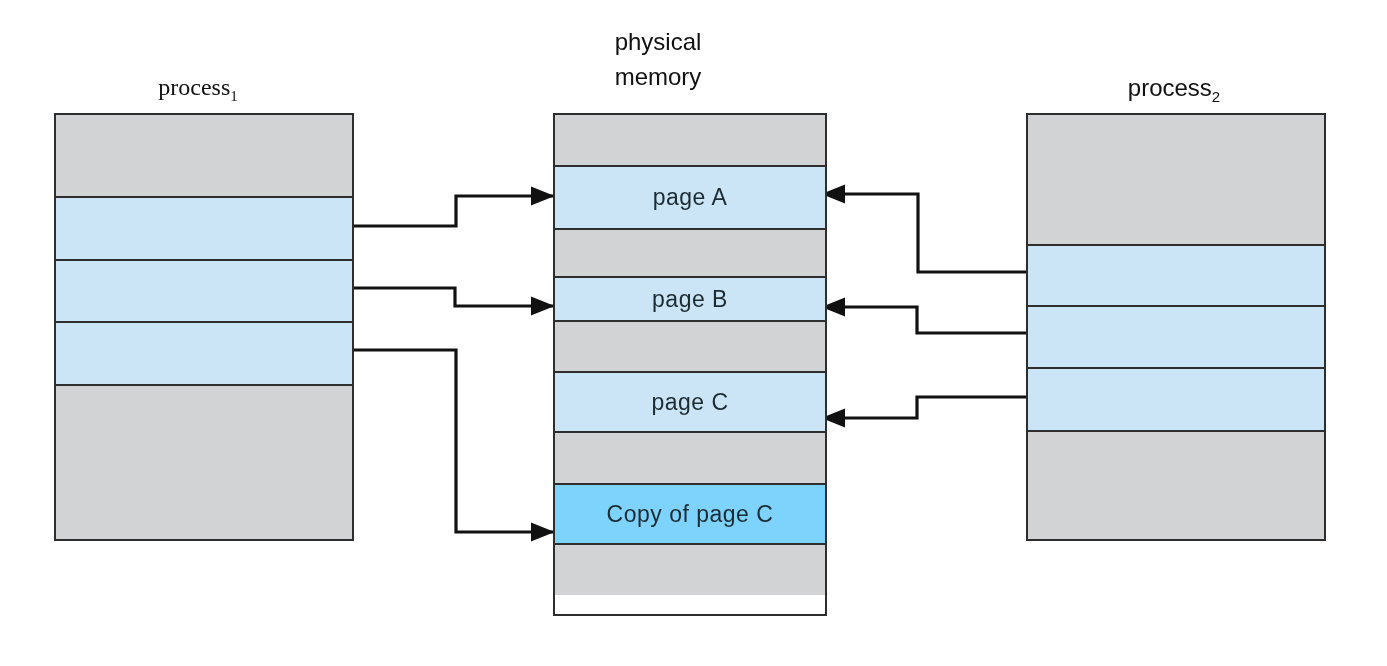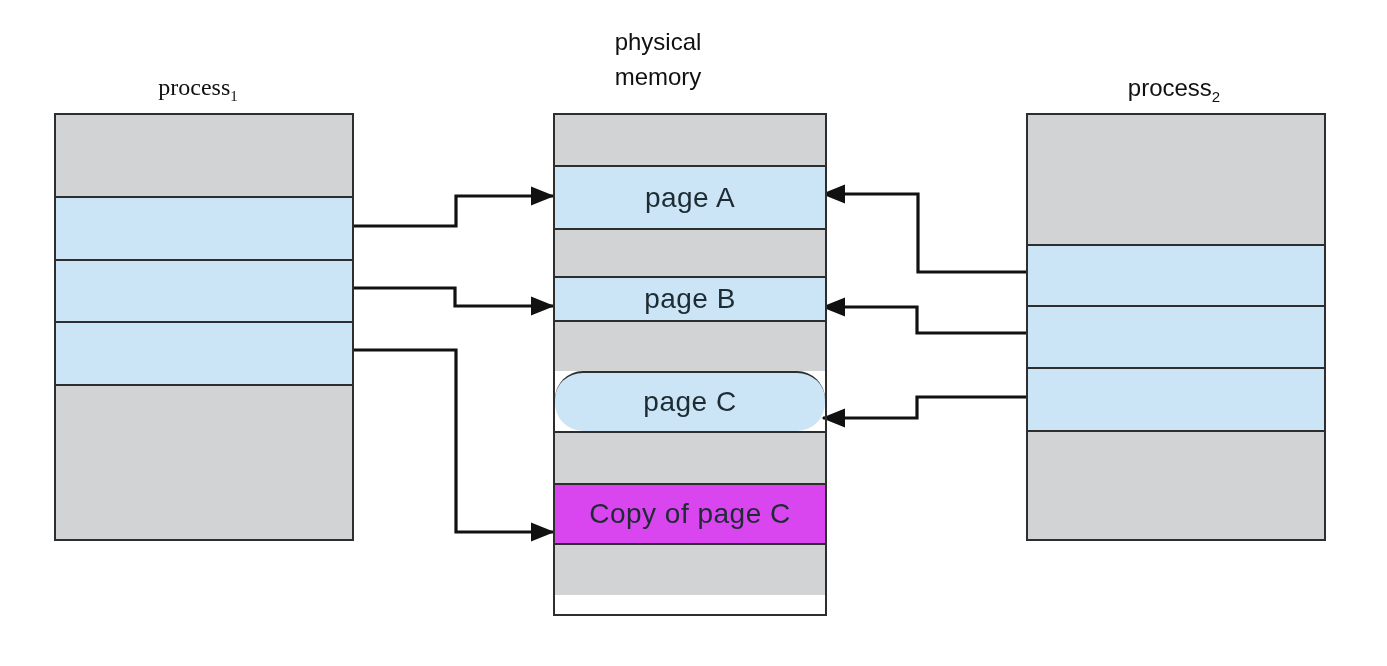--- a/index.html
+++ b/index.html
@@ -14,21 +14,21 @@
   .column{
     position:absolute; border:2px solid var(--border);
     display:flex; flex-direction:column;
   }
   .segment{
     box-sizing:border-box; width:100%;
     display:flex; align-items:center; justify-content:center;
   }
   .segment.divided{ border-top:2px solid var(--border); }
   .seg-label{
-    font-size:28px; color:var(--label); letter-spacing:0.5px;
+    font-size:23px; color:var(--label); letter-spacing:0.5px;
     white-space:nowrap;
   }
   .title{
     position:absolute; text-align:center; font-size:24px; color:var(--title);
     line-height:35px; white-space:pre-line;
   }
   .title sub{ font-size:15px; line-height:0; }
   #arrows{
     position:absolute; left:0; top:0; width:1387px; height:666px;
     pointer-events:none;
@@ -70,25 +70,25 @@
     <div class="column" style="left: 553px; top: 113px; width: 270px; height: 499px;">
       <div class="segment" style="height: 50px; background: rgb(210, 211, 212);"></div>
       <div class="segment divided" style="height: 63px; background: rgb(203, 229, 246);">
         <span class="seg-label">page A</span>
       </div>
       <div class="segment divided" style="height: 48px; background: rgb(210, 211, 212);"></div>
       <div class="segment divided" style="height: 44px; background: rgb(203, 229, 246);">
         <span class="seg-label">page B</span>
       </div>
       <div class="segment divided" style="height: 51px; background: rgb(210, 211, 212);"></div>
-      <div class="segment divided" style="height: 60px; background: rgb(203, 229, 246); border-radius: 28px;">
+      <div class="segment divided" style="height: 60px; background: rgb(203, 229, 246);">
         <span class="seg-label">page C</span>
       </div>
       <div class="segment divided" style="height: 52px; background: rgb(210, 211, 212);"></div>
-      <div class="segment divided" style="height: 60px; background: #d946ef;">
+      <div class="segment divided" style="height: 60px; background: #7dd3fc;">
         <span class="seg-label">Copy of page C</span>
       </div>
       <div class="segment divided" style="height: 52px; background: rgb(210, 211, 212);"></div>
     </div>
     <div class="column" style="left: 1026px; top: 113px; width: 296px; height: 424px;">
       <div class="segment" style="height: 129px; background: rgb(210, 211, 212);"></div>
       <div class="segment divided" style="height: 61px; background: rgb(203, 229, 246);"></div>
       <div class="segment divided" style="height: 62px; background: rgb(203, 229, 246);"></div>
       <div class="segment divided" style="height: 63px; background: rgb(203, 229, 246);"></div>
       <div class="segment divided" style="height: 109px; background: rgb(210, 211, 212);"></div>

